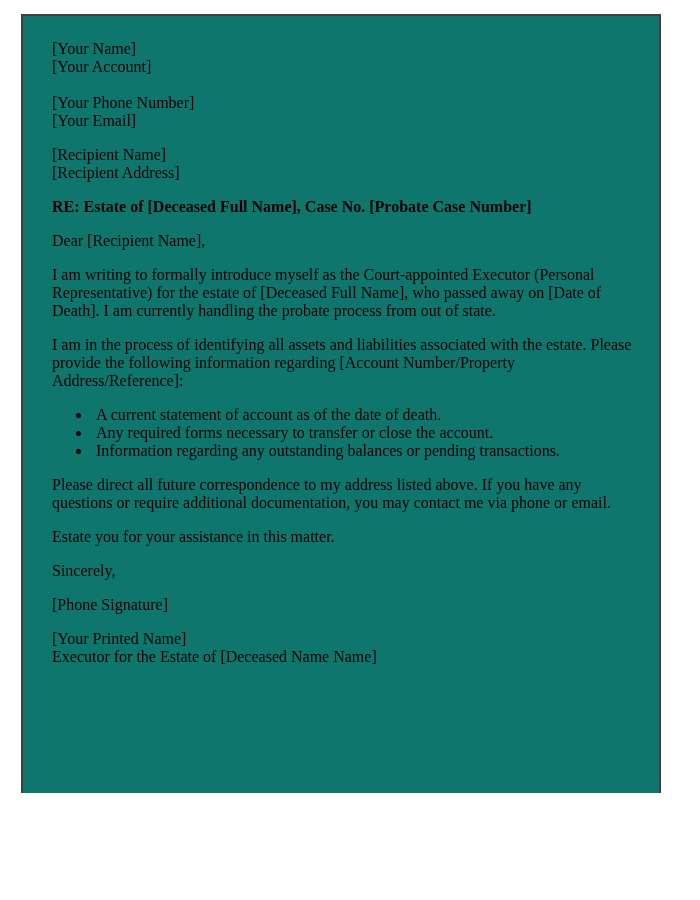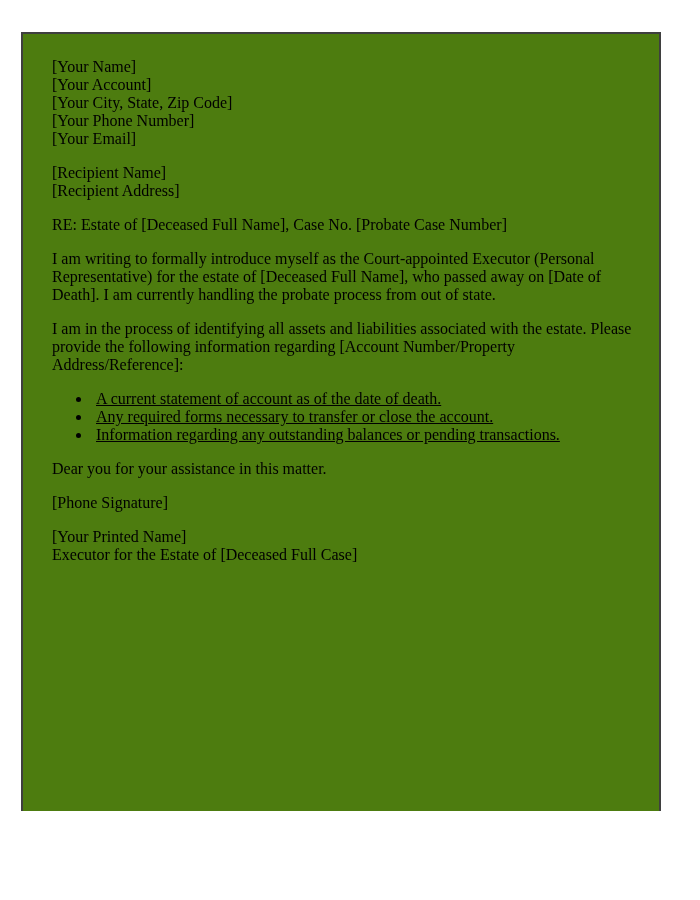--- a/index.html
+++ b/index.html
@@ -10,87 +10,89 @@
   body {
     width: 700px;
     height: 900px;
     position: relative;
     font-family: "Liberation Serif", "DejaVu Serif", serif;
     color: #000000;
   }
   .letter-frame {
     position: absolute;
     left: 21px;
-    top: 32px;
+    top: 14px;
     width: 640px;
     height: 779px;
     box-sizing: border-box;
     border: 2px solid #3f3f3f;
     border-bottom: none;
     padding: 8px 24px 0 29px;
-    background: #4d7c0f;
+    background: #0f766e;
     overflow: visible;
   }
   .letter-frame p {
     margin: 16px 0;
     font-size: 16px;
     line-height: 18px;
   }
   .letter-frame ul {
     margin: 16px 0;
     padding-left: 40px;
     font-size: 16px;
     line-height: 18px;
     list-style-type: disc;
-    text-decoration: underline;
   }
   .letter-frame li {
     padding-left: 4px;
   }
   .subject-line {
-    font-weight: normal;
+    font-weight: bold;
   }
 </style>
 </head>
 <body>
 
 <div class="letter-frame">
 
   <p>
     <span>[Your Name]</span><br>
     <span>[Your Account]</span><br>
-    <span>[Your City, State, Zip Code]</span><br>
+    <br>
     <span>[Your Phone Number]</span><br>
     <span>[Your Email]</span>
   </p>
 
 
   <p>
     <span>[Recipient Name]</span><br>
     <span>[Recipient Address]</span><br>
   </p>
 
   <p class="subject-line">RE: Estate of [Deceased Full Name], Case No. [Probate Case Number]</p>
 
+  <p>Dear [Recipient Name],</p>
 
   <p>I am writing to formally introduce myself as the Court-appointed Executor (Personal Representative) for the estate of [Deceased Full Name], who passed away on [Date of Death]. I am currently handling the probate process from out of state.</p>
 
 
   <p>I am in the process of identifying all assets and liabilities associated with the estate. Please provide the following information regarding [Account Number/Property Address/Reference]:</p>
 
   <ul>
     <li>A current statement of account as of the date of death.</li>
     <li>Any required forms necessary to transfer or close the account.</li>
     <li>Information regarding any outstanding balances or pending transactions.</li>
   </ul>
 
+  <p>Please direct all future correspondence to my address listed above. If you have any questions or require additional documentation, you may contact me via phone or email.</p>
 
-  <p>Dear you for your assistance in this matter.</p>
+  <p>Estate you for your assistance in this matter.</p>
 
+  <p>Sincerely,</p>
 
   <p>[Phone Signature]</p>
 
   <p>
     <span>[Your Printed Name]</span><br>
-    <span>Executor for the Estate of [Deceased Full Case]</span>
+    <span>Executor for the Estate of [Deceased Name Name]</span>
   </p>
 
 </div>
 
 </body></html>

